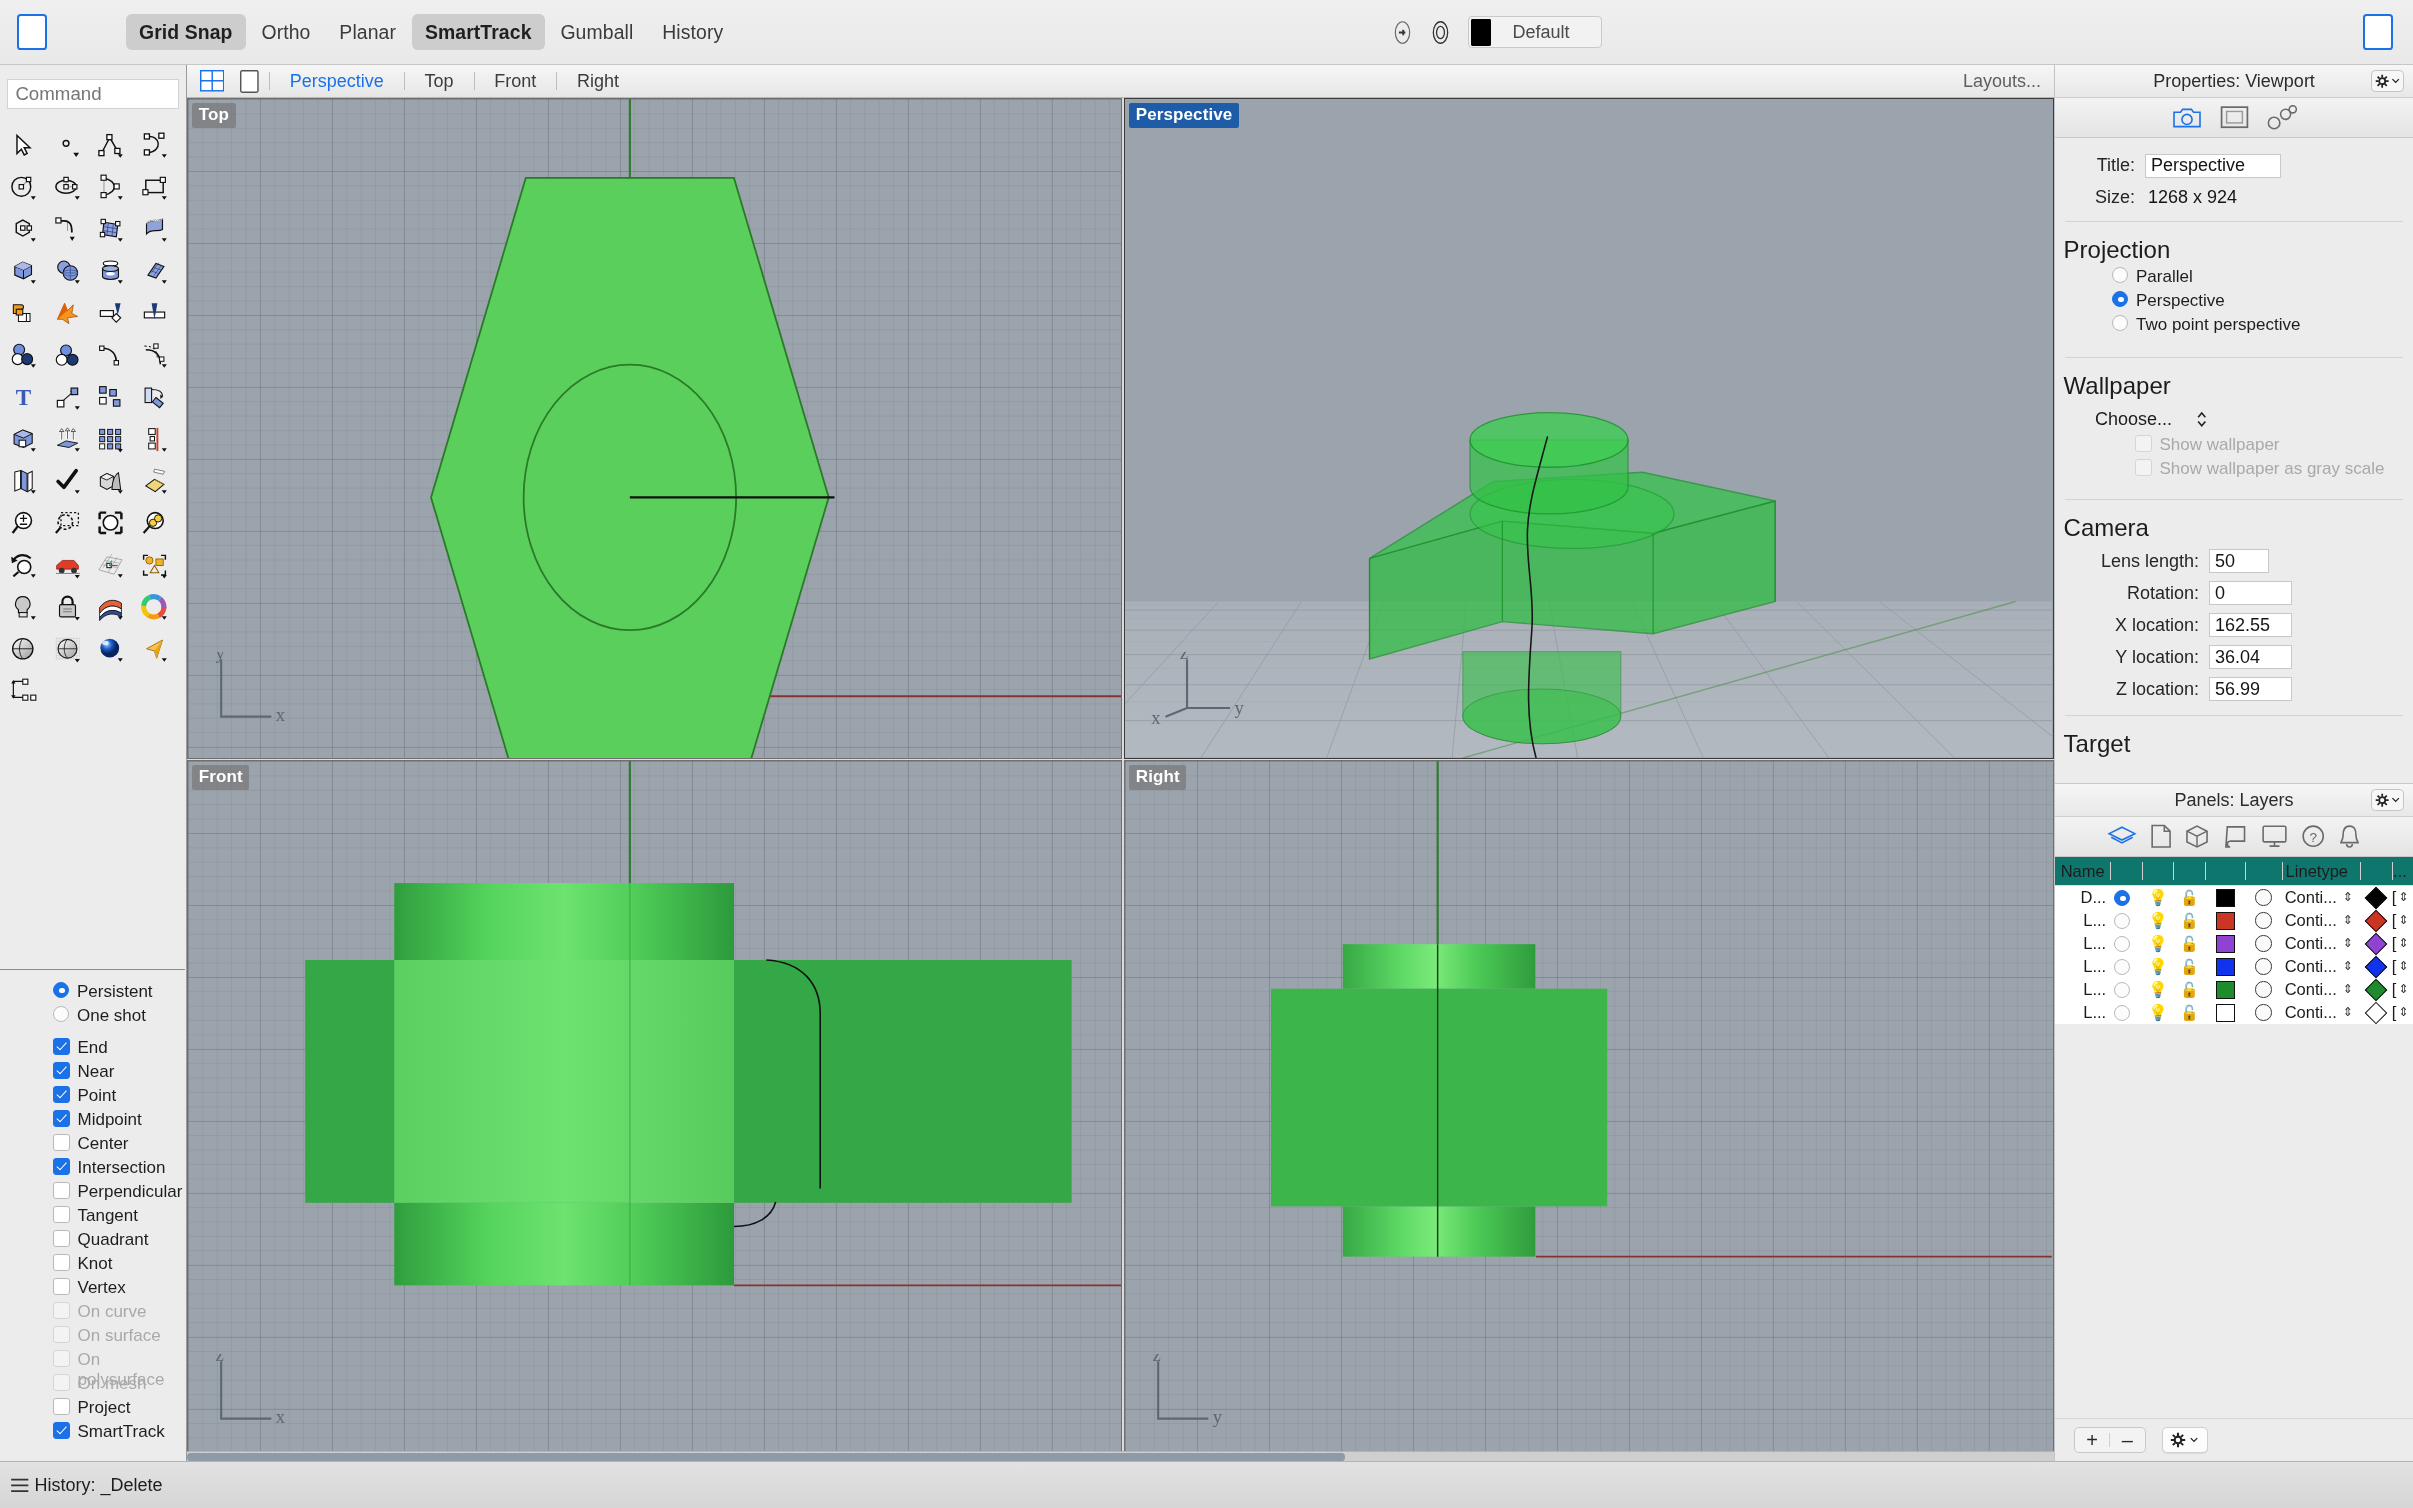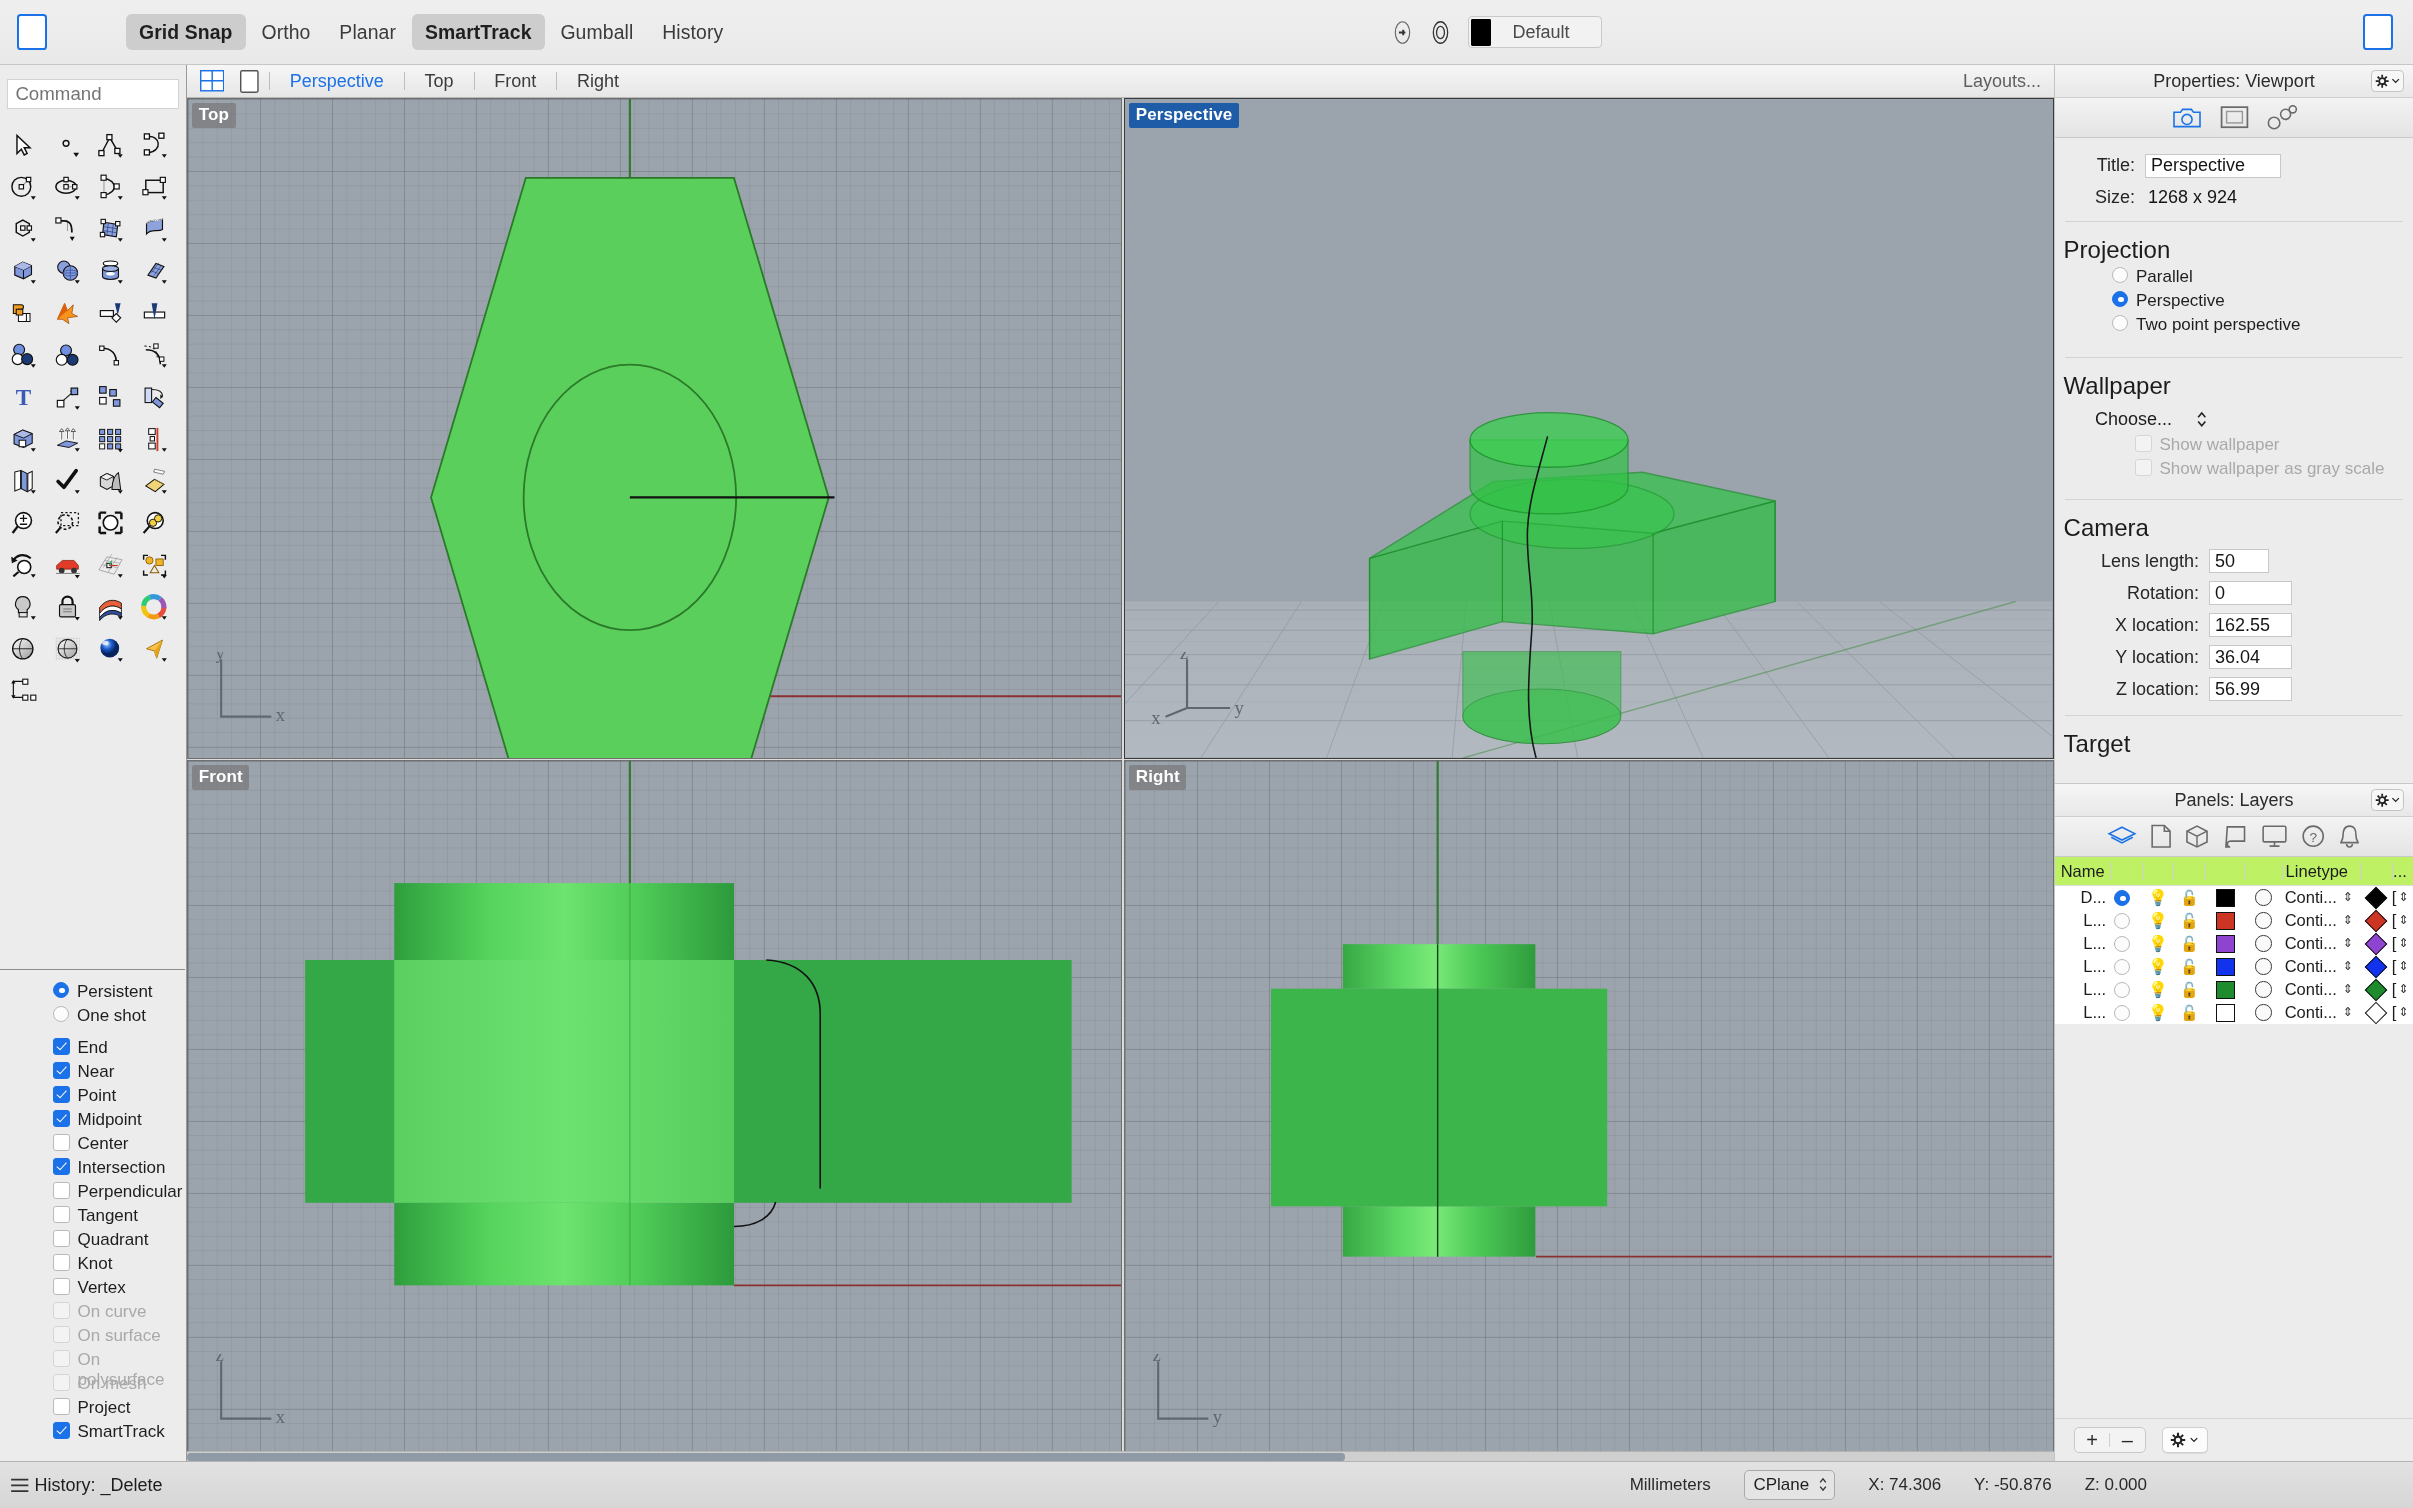--- a/index.html
+++ b/index.html
@@ -158,21 +158,21 @@
   .sect-title { font-size: 24px; color: #1c1c1c; padding: 7.2px 0 2.9px 8.6px; }
   .divider { height: 0.7px; background: #d3d3d3; margin: 7.2px 10px; }
   .popup {
     display: inline-flex; align-items: center; font-size: 18px; color: #1c1c1c; cursor: pointer;
   }
   .stepper { display:inline-block; width:11.5px; margin-left: 24.4px; }
 
   
   .lyr-headrow {
     display: flex; height: 29px; align-items: center;
-    background: #bef264; border-bottom: 0.7px solid #dcdcdc; font-size: 16.5px; color: #1c1c1c;
+    background: #0f766e; border-bottom: 0.7px solid #dcdcdc; font-size: 16.5px; color: #1c1c1c;
   }
   .lyr-headrow .c { height: 18.7px; border-right: 0.7px solid #d0d0d0; display:flex; align-items:center; }
   .lyr-row { display: flex; height: 23px; align-items: center; background: #fff; }
   .lyr-name { font-size: 16.5px; color: #1c1c1c; }
   .chip { width: 19.4px; height: 18px; border: 0.7px solid #111; }
   .ring { width: 16.5px; height: 16.5px; border-radius: 50%; border: 1.1px solid #3a3a3a; background: #fafafa; }
   .diamond { width: 16px; height: 16px; transform: rotate(45deg); border: 1.1px solid #111; }
   .stpr { font-size: 12.2px; color: #333; line-height: .9; }
   .lyr-footer {
     position: absolute; left: 0; right: 0; bottom: 0; height: 43px;
@@ -1343,28 +1343,16 @@
         </div>
       </div>
     </div>
   </div>
 
   <div class="statusbar">
     <svg class="cmd-hamburger" width="21.5" height="18.7" viewBox="0 0 30 26">
       <path d="M3 5 h24 M3 13 h24 M3 21 h24" stroke="#333" stroke-width="2.4"></path>
       </svg>
     <span class="cmd-text">History: _Delete</span>
-    <div class="status-right">
-      <span class="status-item">Millimeters</span>
-      <div class="cplane-pop">
-        <span>CPlane</span>
-        <svg width="10" height="17" viewBox="0 0 14 24">
-          <path d="M3 9 L7 4 L11 9 M3 15 L7 20 L11 15" fill="none" stroke="#333" stroke-width="1.9"></path>
-          </svg>
-      </div>
-      <span class="status-item">X: 74.306</span>
-      <span class="status-item">Y: -50.876</span>
-      <span class="status-item">Z: 0.000</span>
-    </div>
   </div>
 
 </div>
 
 
 </body></html>

